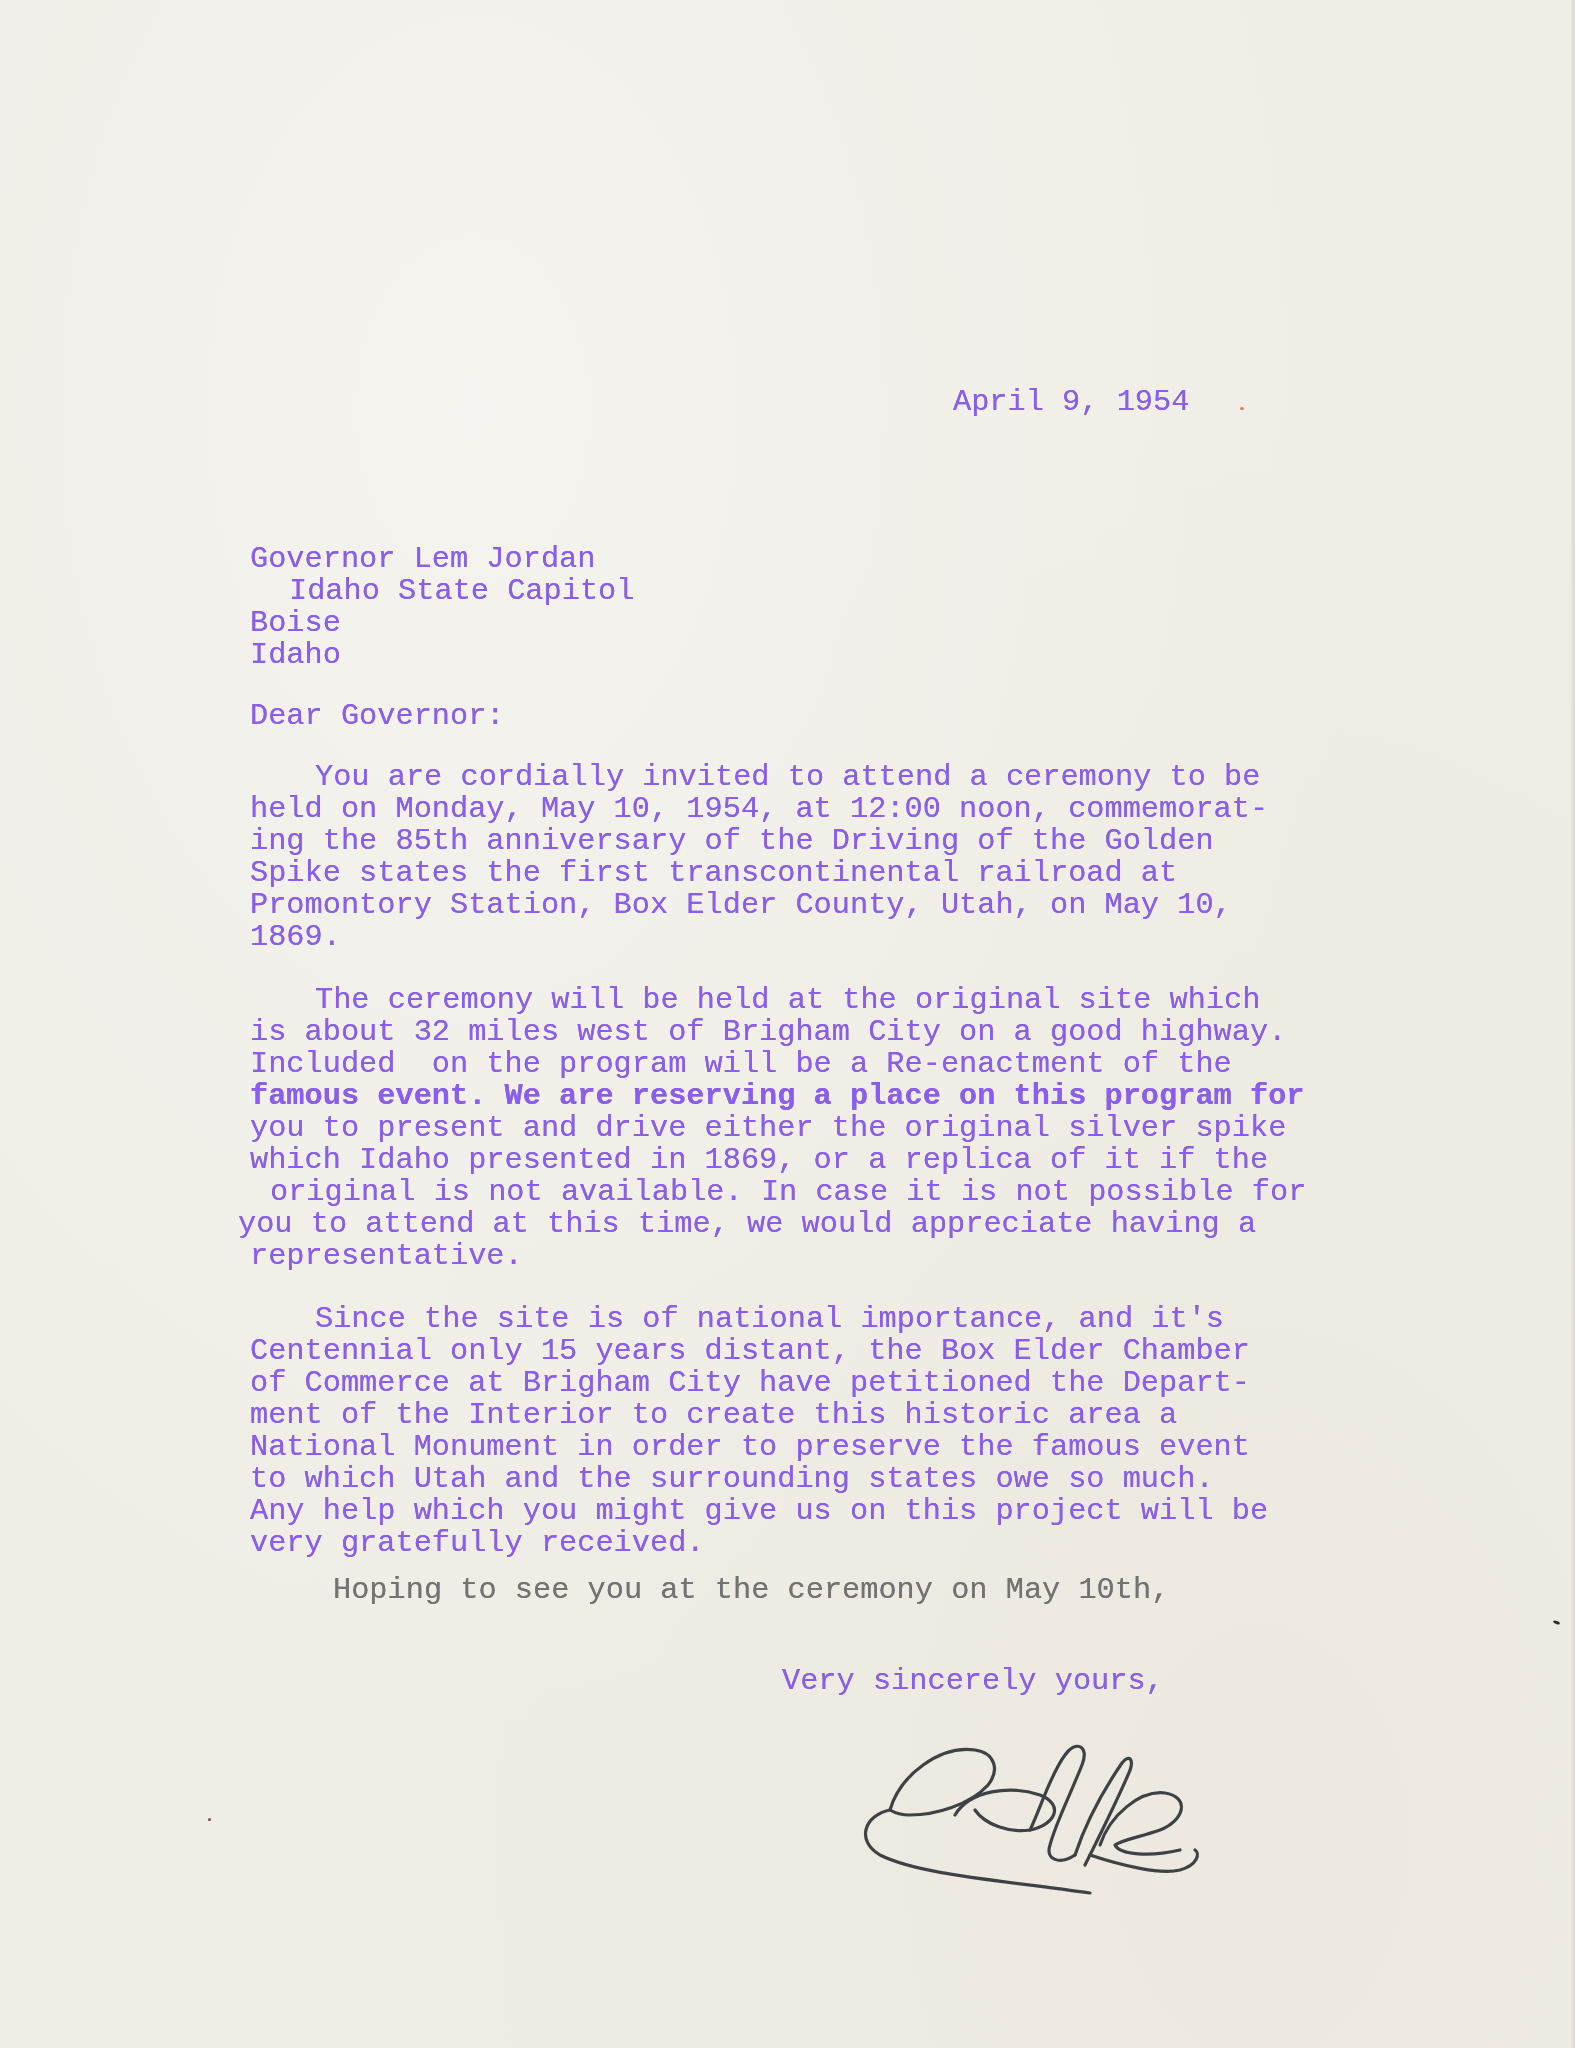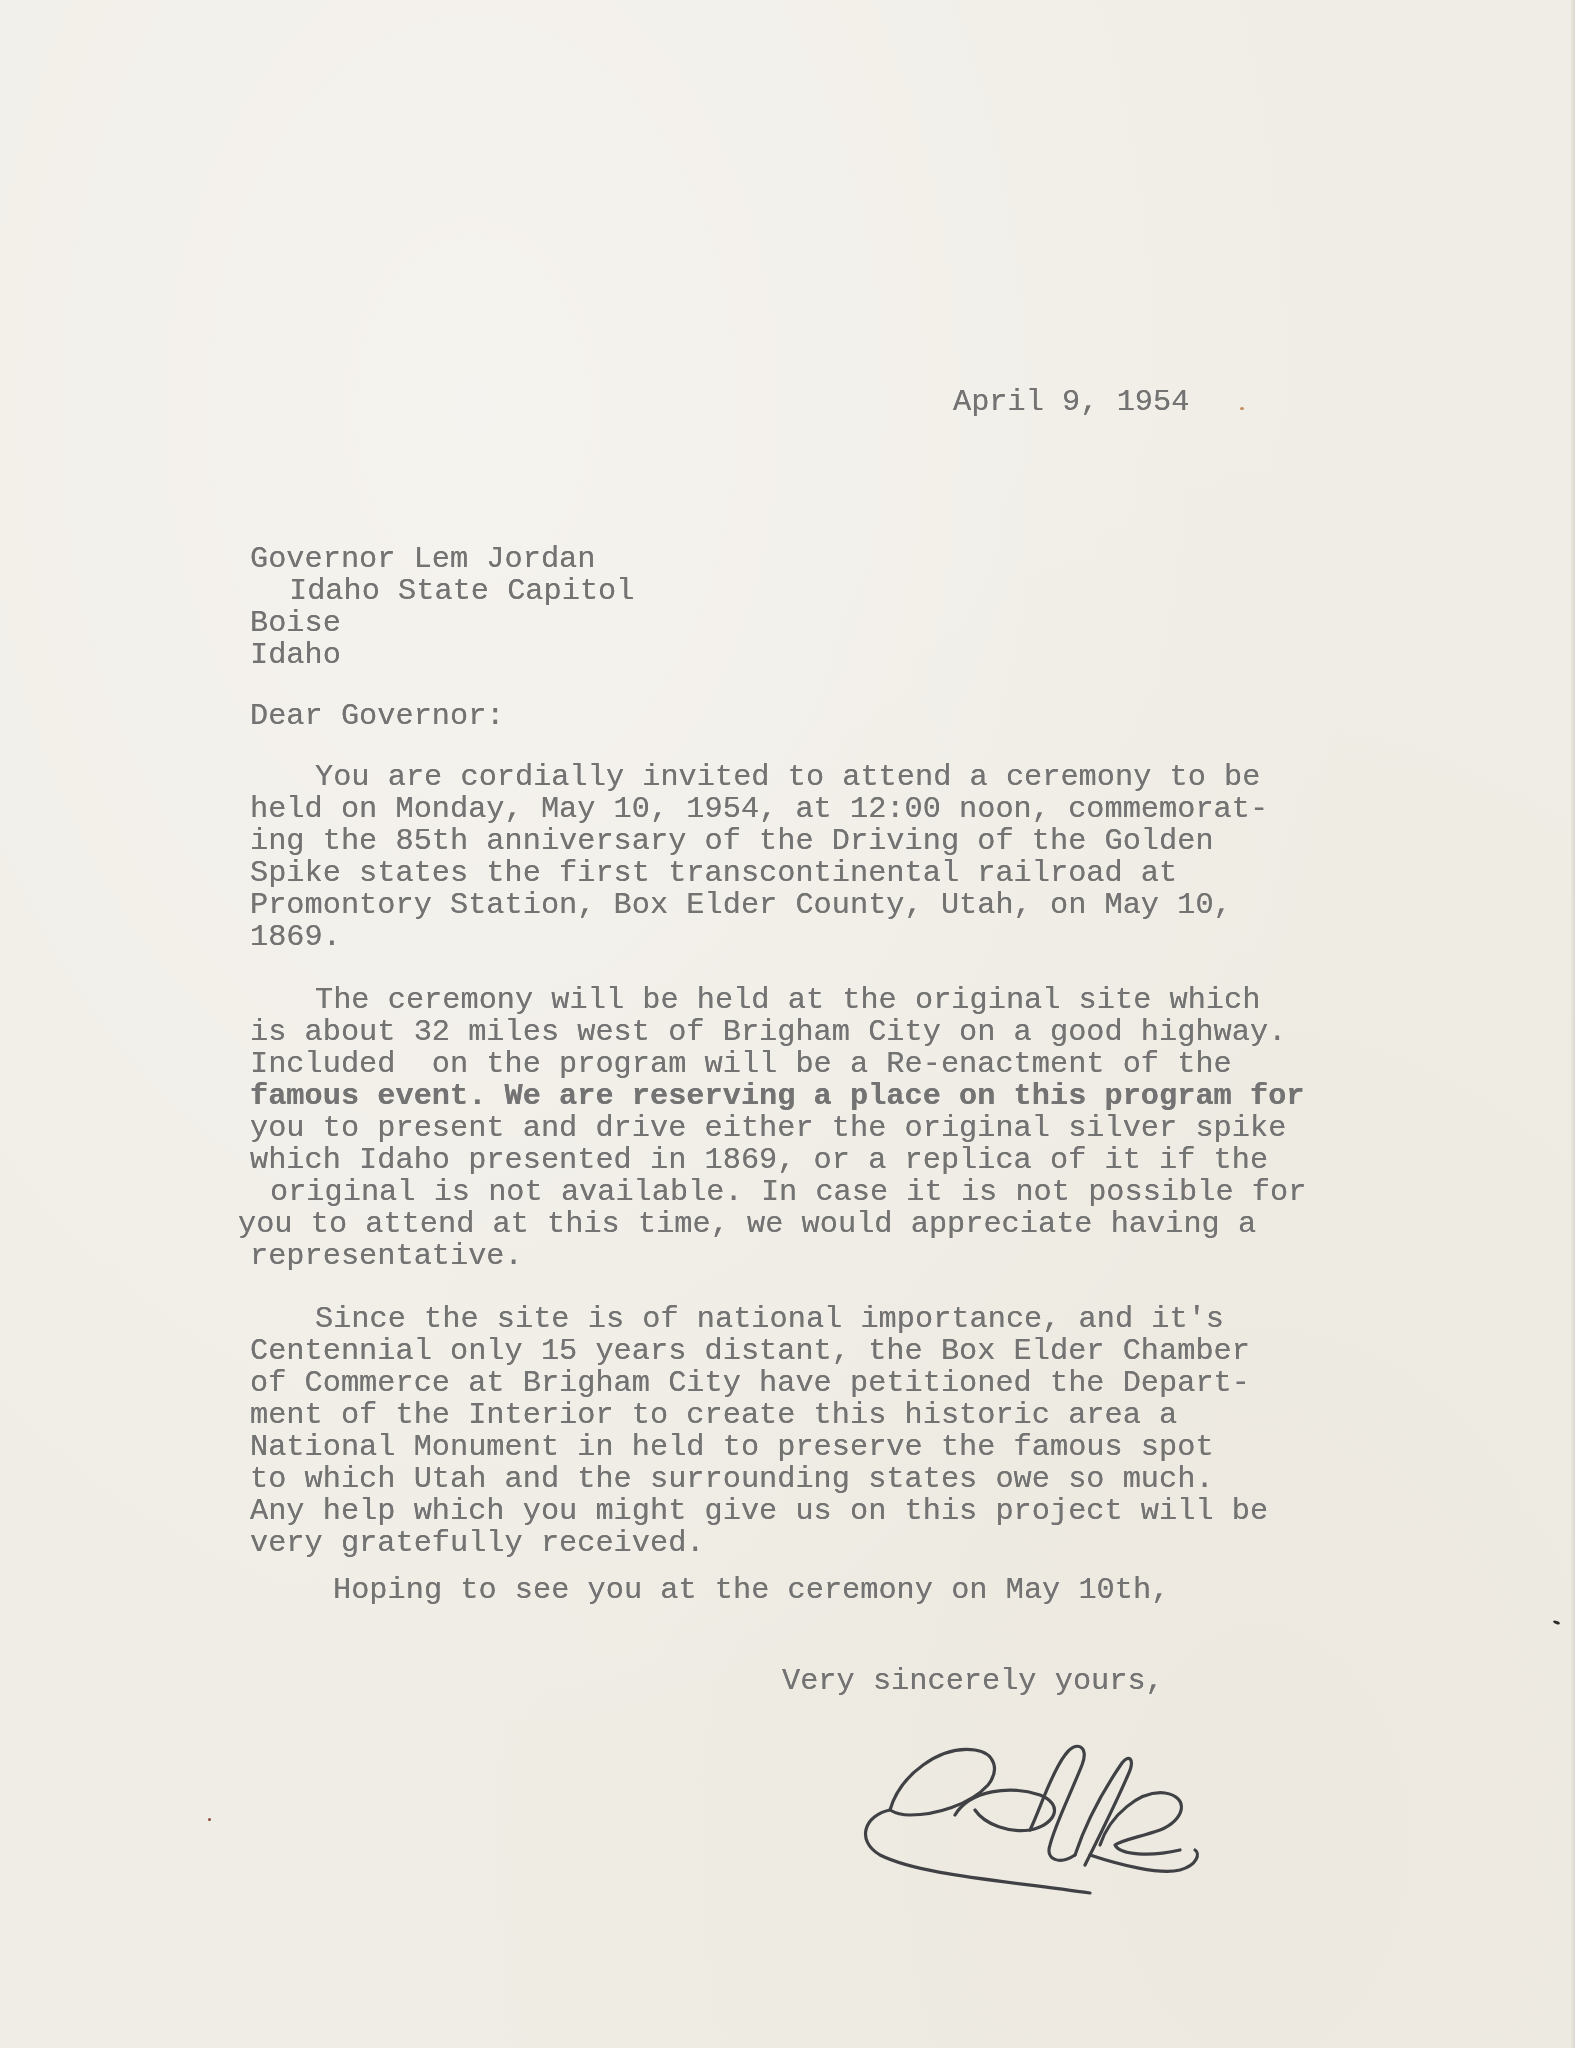--- a/index.html
+++ b/index.html
@@ -29,21 +29,21 @@
       right: 0; top: 0;
       width: 4px; height: 2048px;
       background: linear-gradient(to right, #e9e6de, #dcd8cf);
     }
     .line {
       position: absolute;
       white-space: pre;
       font-size: 30.3px;
       line-height: 32px;
       letter-spacing: 0;
-      color: #737373;
+      color: #8b5cf6;
       text-shadow: 0 0 0.6px rgba(60,60,60,0.6);
     }
     .light { color: #737373; }
     .date { left: 953px; top: 386px; }
     .addr { left: 250px; }
     .salutation { left: 250px; top: 700px; }
     .para-line { left: 250px; }
     .indent { left: 315px; }
     .closing { left: 782px; }
     .fleck {
@@ -92,21 +92,21 @@
   <div class="line para-line" style="top:1176px;margin-left:20px;">original is not available. In case it is not possible for</div>
   <div class="line para-line" style="top:1208px; left:238px;">you to attend at this time, we would appreciate having a</div>
   <div class="line para-line" style="top:1240px;">representative.</div>
 </div>
 
 <div>
   <div class="line indent" style="top:1303px;">Since the site is of national importance, and it's</div>
   <div class="line para-line" style="top:1335px;">Centennial only 15 years distant, the Box Elder Chamber</div>
   <div class="line para-line" style="top:1367px;">of Commerce at Brigham City have petitioned the Depart-</div>
   <div class="line para-line" style="top:1399px;">ment of the Interior to create this historic area a</div>
-  <div class="line para-line" style="top:1431px;">National Monument in held to preserve the famous spot</div>
+  <div class="line para-line" style="top:1431px;">National Monument in order to preserve the famous event</div>
   <div class="line para-line" style="top:1463px;">to which Utah and the surrounding states owe so much.</div>
   <div class="line para-line" style="top:1495px;">Any help which you might give us on this project will be</div>
   <div class="line para-line" style="top:1527px;">very gratefully received.</div>
 </div>
 
 <div>
   <div class="line indent light" style="top:1574px; left:333px;">Hoping to see you at the ceremony on May 10th,</div>
 </div>
 
 <div class="line closing" style="top:1665px;">Very sincerely yours,</div>

